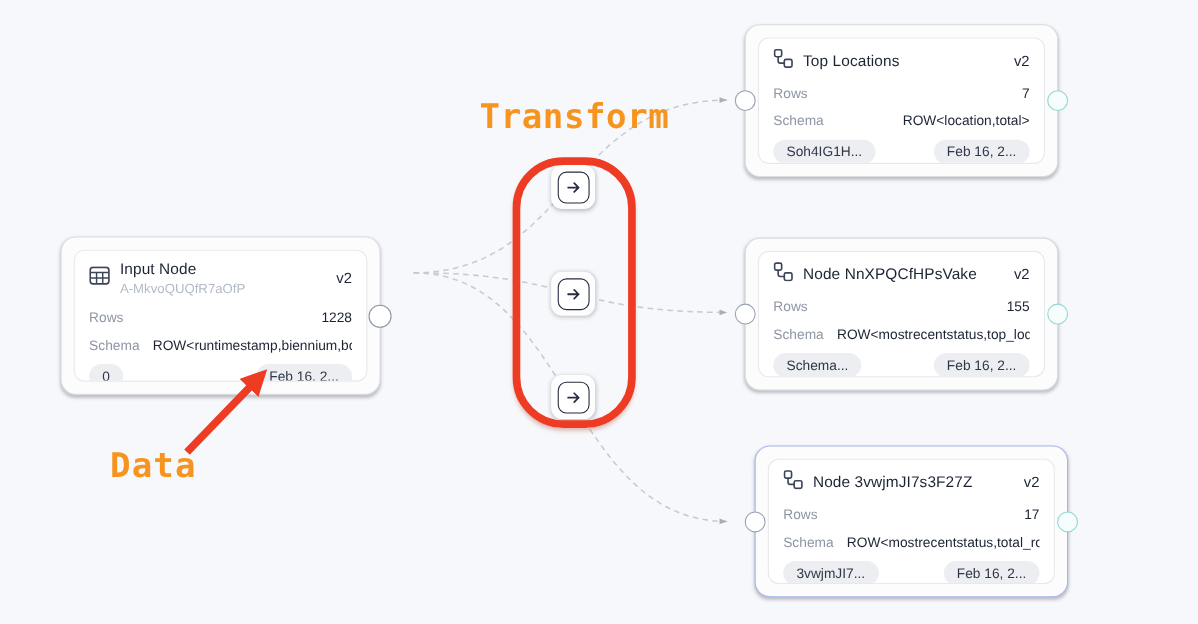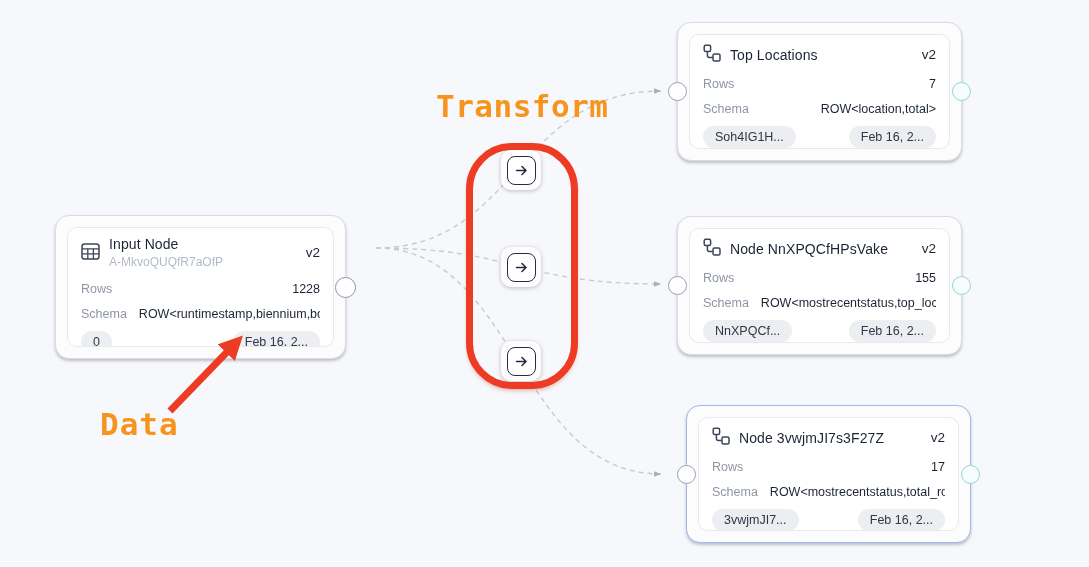--- a/index.html
+++ b/index.html
@@ -192,21 +192,21 @@
       </div>
       <div class="kv">
         <span class="k">Rows</span>
         <span class="v">155</span>
       </div>
       <div class="kv">
         <span class="k">Schema</span>
         <span class="v">ROW&lt;mostrecentstatus,top_locat</span>
       </div>
       <div class="badges">
-        <span class="pill">NnXPQCf...</span>
+        <span class="pill">Schema...</span>
         <span class="pill">Feb 16, 2...</span>
       </div>
     </div>
     <span class="port port-in"></span>
     <span class="port port-teal"></span>
   </div>
 
   <div class="node-wrap selected" style="left:686px; top:405px; width:285px; height:138px;">
     <div class="card">
       <div class="hdr">

